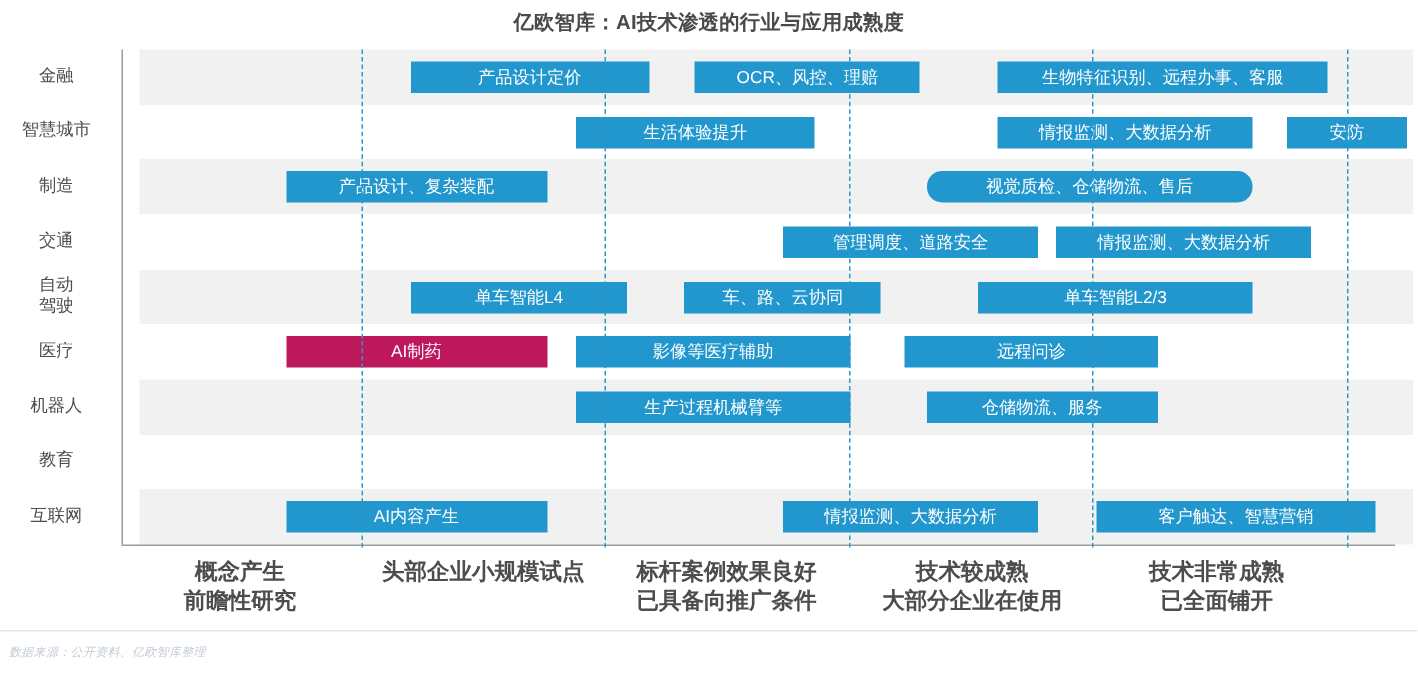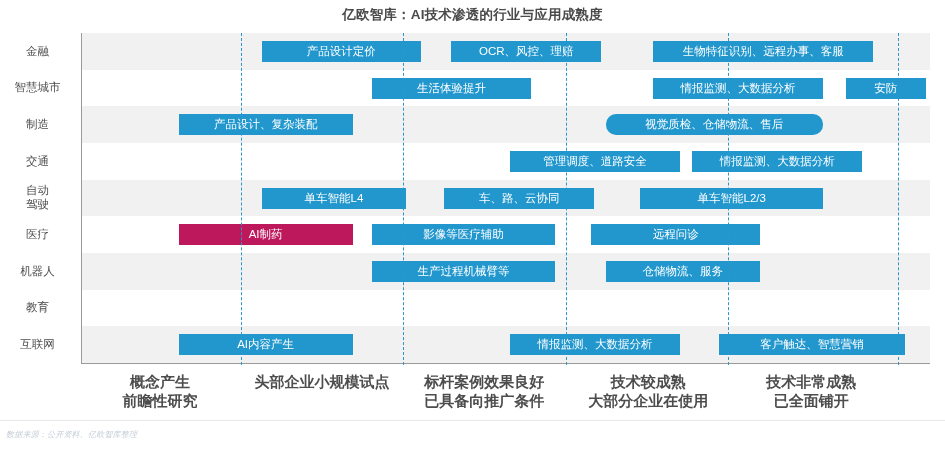--- a/index.html
+++ b/index.html
@@ -15,21 +15,21 @@
   .chart-title{
     position:absolute;top:6px;left:0;width:945px;
     text-align:center;
     font-size:13.5px;font-weight:bold;color:#4a4a4a;
     letter-spacing:.2px;
   }
 
   
   .plot{
     position:absolute;
-    left:81px;top:33px;
+    left:93px;top:33px;
     width:849px;height:330px;
   }
   .axis-line{
     position:absolute;left:81px;top:33px;
     width:1px;height:330px;background:#9a9a9a;
   }
   .axis-line-bottom{
     position:absolute;left:81px;top:363px;
     width:849px;height:1px;background:#9a9a9a;
   }
@@ -118,21 +118,21 @@
       <div class="bar" title="情报监测、大数据分析" style="left: 572.226px; width: 169.8px; top: 44.5px; background: rgb(33, 151, 206);">情报监测、大数据分析</div>
       <div class="bar" title="安防" style="left: 764.949px; width: 79.806px; top: 44.5px; background: rgb(33, 151, 206);">安防</div>
       <div class="row odd" style="top: 73.3333px;"></div>
       <div class="bar" title="产品设计、复杂装配" style="left: 97.635px; width: 174.045px; top: 81.1667px; background: rgb(33, 151, 206);">产品设计、复杂装配</div>
       <div class="bar" title="视觉质检、仓储物流、售后" style="left: 524.682px; width: 217.344px; top: 81.1667px; background: rgb(33, 151, 206); border-radius: 10px;">视觉质检、仓储物流、售后</div>
       <div class="row even" style="top: 110px;"></div>
       <div class="bar" title="管理调度、道路安全" style="left: 428.745px; width: 170.649px; top: 117.833px; background: rgb(33, 151, 206);">管理调度、道路安全</div>
       <div class="bar" title="情报监测、大数据分析" style="left: 611.28px; width: 169.8px; top: 117.833px; background: rgb(33, 151, 206);">情报监测、大数据分析</div>
       <div class="row odd" style="top: 146.667px;"></div>
       <div class="bar" title="单车智能L4" style="left: 180.837px; width: 144.33px; top: 154.5px; background: rgb(33, 151, 206);">单车智能L4</div>
-      <div class="bar" title="车、路、云协同" style="left: 363.372px; width: 150px; top: 154.5px; background: rgb(33, 151, 206);">车、路、云协同</div>
+      <div class="bar" title="车、路、云协同" style="left: 363.372px; width: 131px; top: 154.5px; background: rgb(33, 151, 206);">车、路、云协同</div>
       <div class="bar" title="单车智能L2/3" style="left: 559.491px; width: 182.535px; top: 154.5px; background: rgb(33, 151, 206);">单车智能L2/3</div>
       <div class="row even" style="top: 183.333px;"></div>
       <div class="bar" title="AI制药" style="left: 97.635px; width: 174.045px; top: 191.167px; background: #be185d;">AI制药</div>
       <div class="bar" title="影像等医疗辅助" style="left: 291.207px; width: 182.535px; top: 191.167px; background: rgb(33, 151, 206);">影像等医疗辅助</div>
       <div class="bar" title="远程问诊" style="left: 510.249px; width: 168.951px; top: 191.167px; background: rgb(33, 151, 206);">远程问诊</div>
       <div class="row odd" style="top: 220px;"></div>
       <div class="bar" title="生产过程机械臂等" style="left: 291.207px; width: 182.535px; top: 227.833px; background: rgb(33, 151, 206);">生产过程机械臂等</div>
       <div class="bar" title="仓储物流、服务" style="left: 524.682px; width: 154px; top: 227.833px; background: rgb(33, 151, 206);">仓储物流、服务</div>
       <div class="row even" style="top: 256.667px;"></div>
       <div class="row odd" style="top: 293.333px;"></div>

